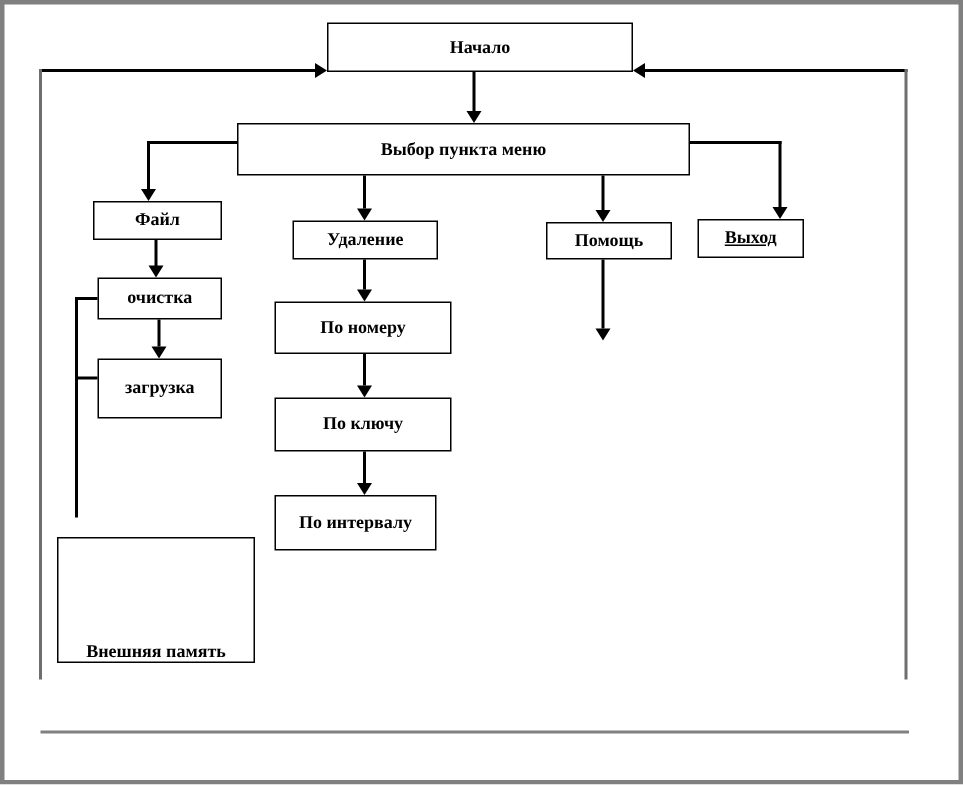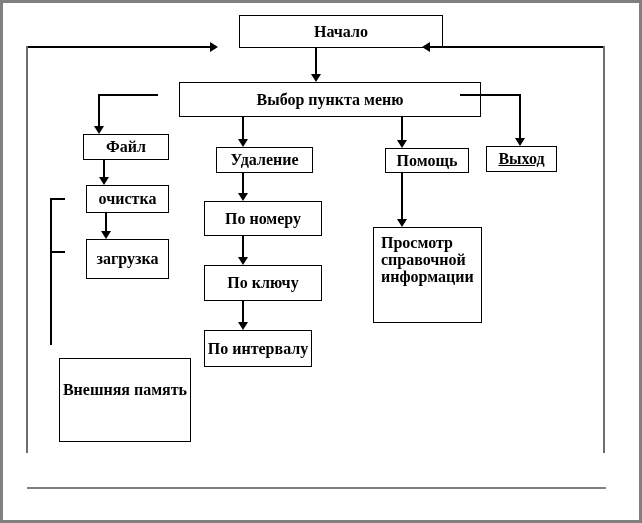--- a/index.html
+++ b/index.html
@@ -17,37 +17,35 @@
     overflow: hidden;
   }
   .node {
     position: absolute;
     box-sizing: border-box;
     border: 1.5px solid #000000;
     background: #ffffff;
     display: flex;
     align-items: center;
     justify-content: center;
-    font-size: 16px;
+    font-size: 12px;
     font-weight: bold;
     color: #000000;
     text-align: center;
     line-height: 1.1;
-    margin-left: 21px;
   }
   .node.top-left-text {
     align-items: flex-start;
     justify-content: flex-start;
     text-align: left;
     padding: 6px 6px 0 7px;
     line-height: 17px;
   }
   .node.top-center-text {
-    align-items: flex-start;
-    padding-top: 22px;
+    align-items: flex-end;
   }
   .hline, .vline {
     position: absolute;
     background: #000000;
   }
   .hline { height: 2px; }
   .vline { width: 2px; }
   .gray { background: #6e6e6e; }
   .rule { background: #808080; }
   .arr { position: absolute; width: 0; height: 0; }
@@ -105,23 +103,20 @@
   </div>
 
   <div class="node" style="left:183px; top:330px; width:108px; height:37px;">
     <span>По интервалу</span>
   </div>
 
   <div class="node" style="left:364px; top:148px; width:84px; height:25px;">
     <span>Помощь</span>
   </div>
 
-  <div class="node top-left-text" style="left:352px; top:227px; width:109px; height:96px;">
-    <span>Просмотр справочной информации</span>
-  </div>
 
   <div class="node" style="left:465px; top:146px; width:71px; height:26px;text-decoration:underline;">
     <span>Выход</span>
   </div>
 
   <div class="node top-center-text" style="left:38px; top:358px; width:132px; height:84px;">
     <span>Внешняя память</span>
   </div>
 
   <div class="hline" style="left:26px; top:46px; width:184px;"></div>

